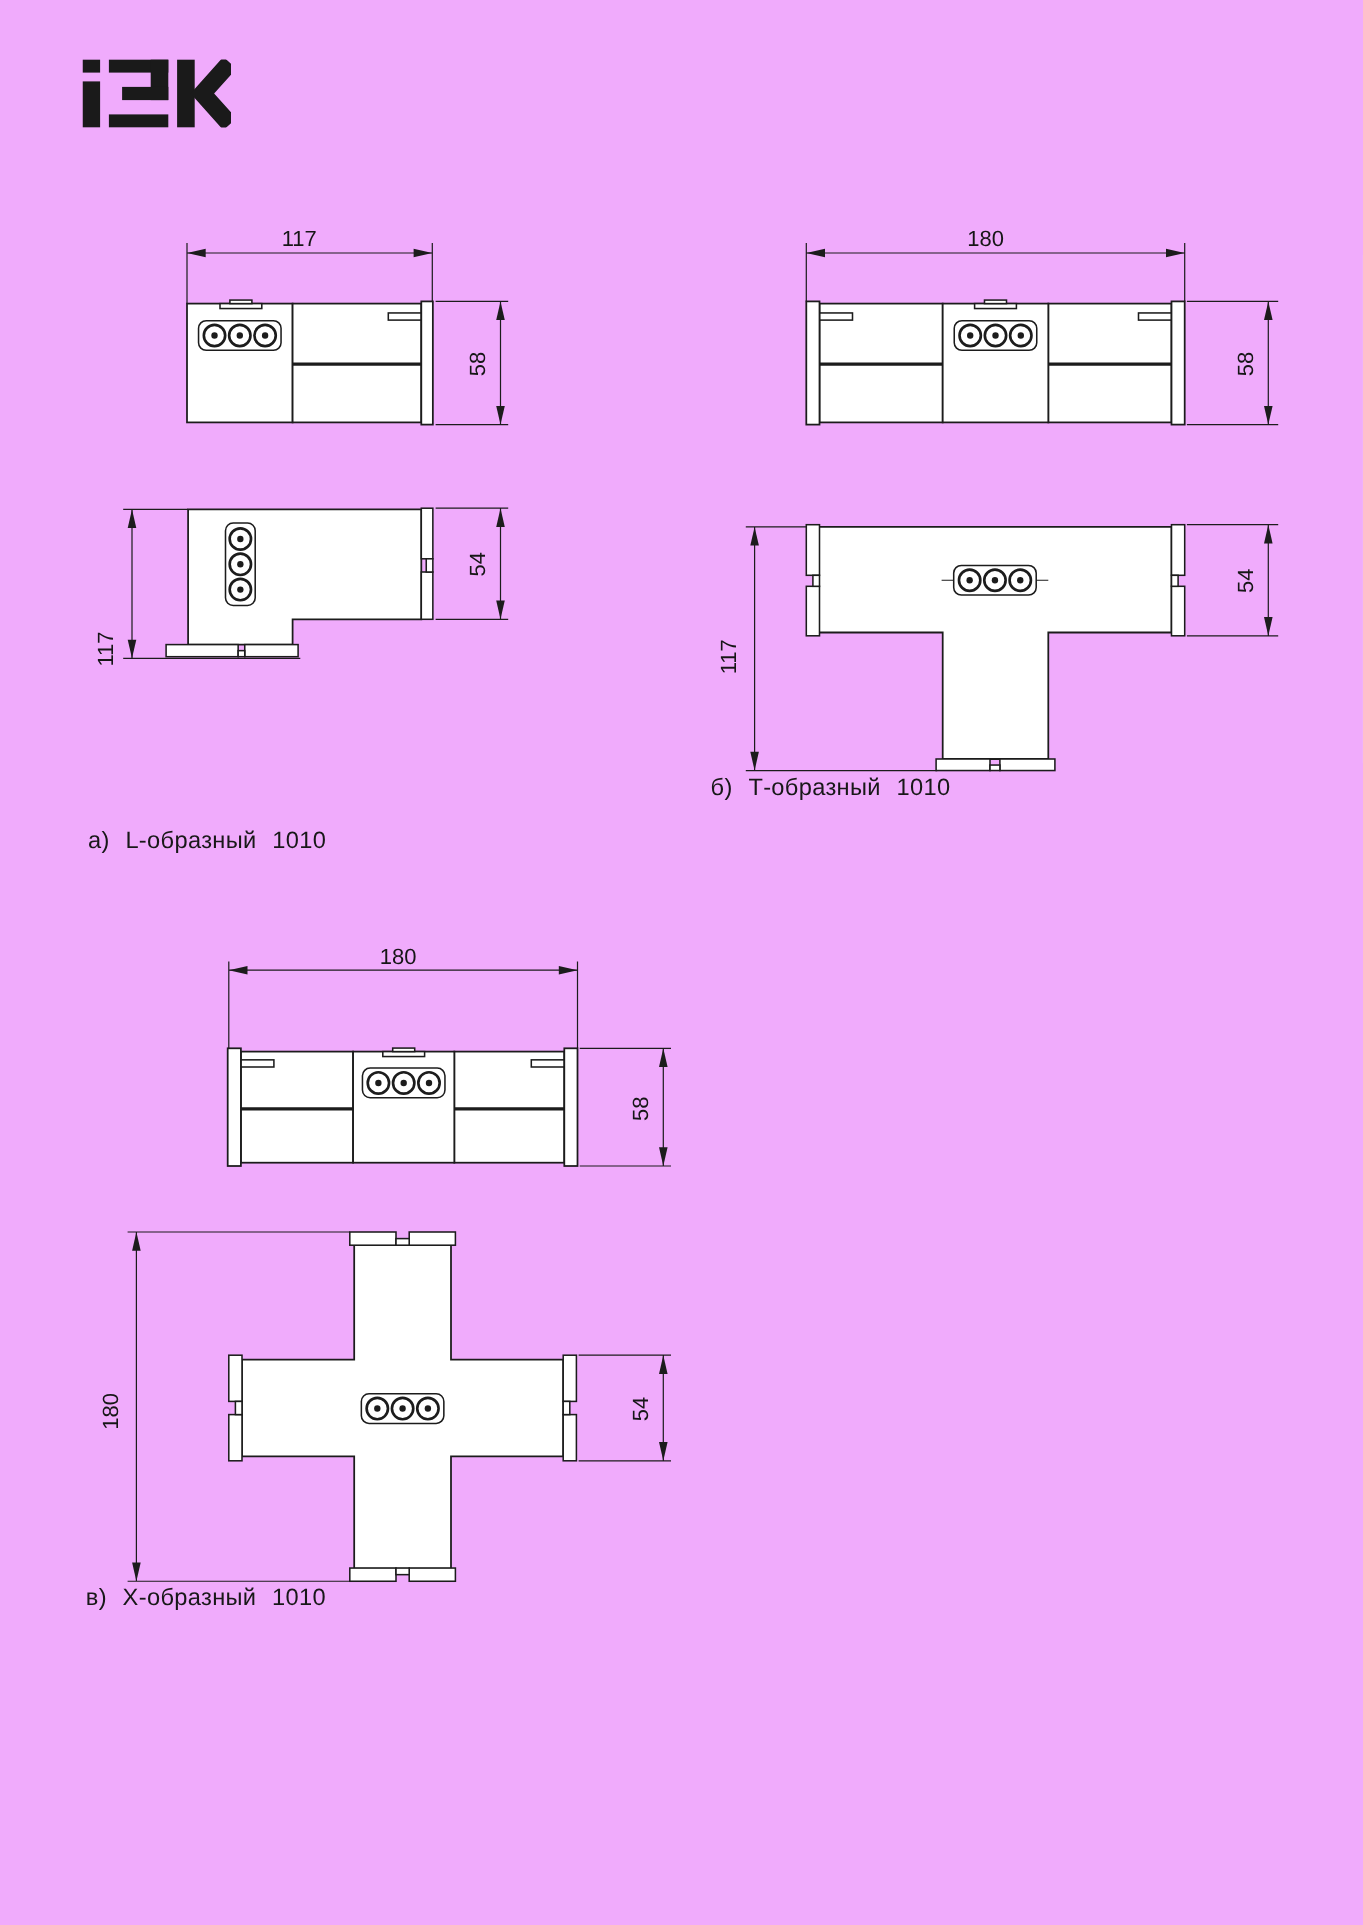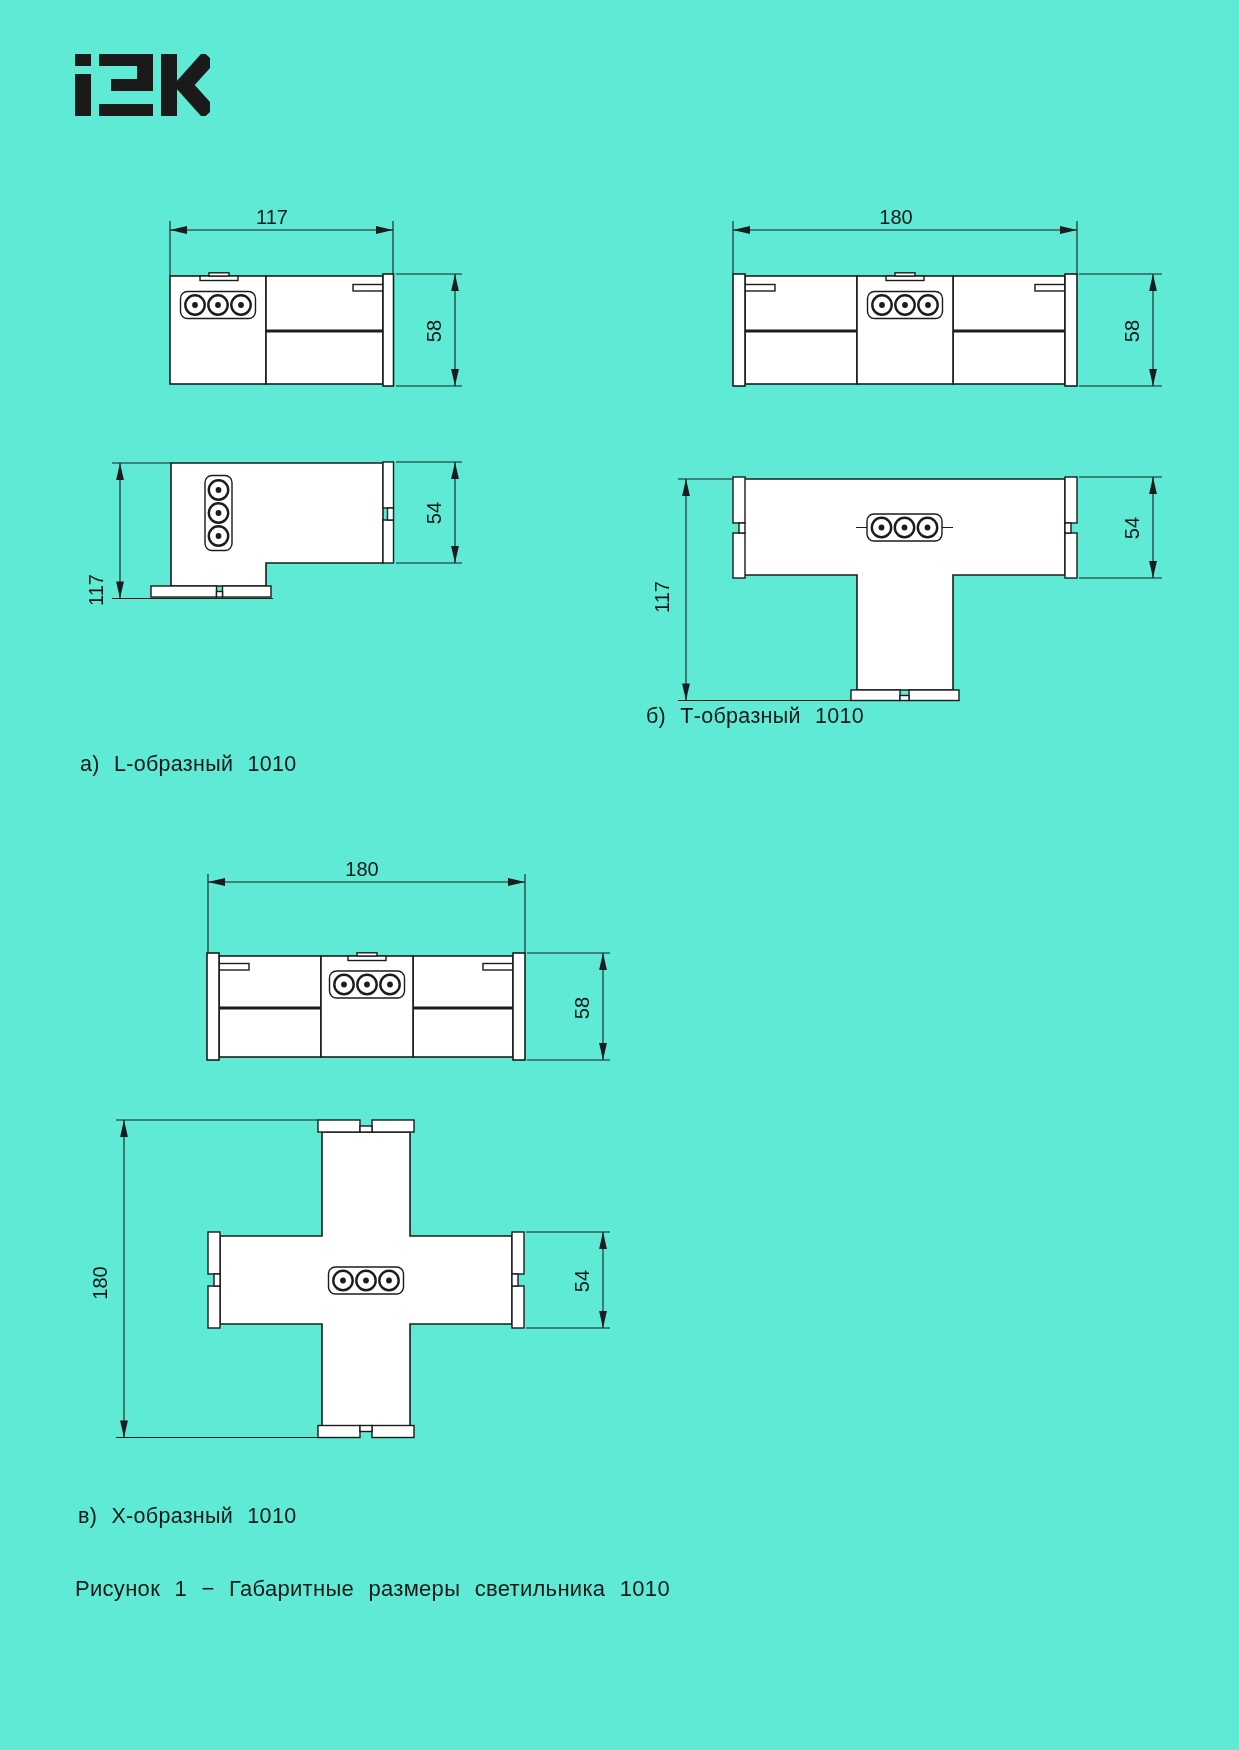--- a/index.html
+++ b/index.html
@@ -1,18 +1,18 @@
 <!DOCTYPE html>
 <html><head>
 <meta charset="utf-8">
 <style>
   html,body { margin:0; padding:0; background:#e8e8e8; }
   .page {
     position:relative; width:1239px; height:1750px; margin:0 auto;
-    background:#5eead4; overflow:hidden;
+    background:#f0abfc; overflow:hidden;
     font-family:"Liberation Sans", sans-serif; color:#181818;
   }
   .lbl {
     position:absolute; font-size:21.5px; line-height:24px;
     letter-spacing:0.3px; word-spacing:8px; white-space:pre; color:#181818;
   }
   svg.sheet { position:absolute; left:0; top:0; }
   svg.logo  { position:absolute; left:75px; top:54px; }
   .thin { fill:none; stroke:#1c1c1c; stroke-width:1.1; }
   .bold { fill:none; stroke:#1c1c1c; stroke-width:3; }
@@ -211,16 +211,15 @@
 
       <path class="thin" d="M526,1232 H610 M526,1328 H610 M603,1232 V1328"></path>
       <use href="#arw" transform="translate(603,1232) rotate(90)"></use>
       <use href="#arw" transform="translate(603,1328) rotate(-90)"></use>
       <text class="dimtxt" text-anchor="middle" transform="translate(589,1281) rotate(-90)">54</text>
     </g>
   </svg>
 
   <div class="lbl" style="left:80px;  top:752px;">а) L-образный 1010</div>
   <div class="lbl" style="left:646px; top:704px;">б) Т-образный 1010</div>
-  <div class="lbl" style="left:78px;  top:1504px;">в) Х-образный 1010</div>
-  <div class="lbl" style="left:75px;  top:1577px; font-size:22px;">Рисунок 1 − Габаритные размеры светильника 1010</div>
+  <div class="lbl" style="left:78px;  top:1440px;">в) Х-образный 1010</div>
 
 </div>
 
 </body></html>

